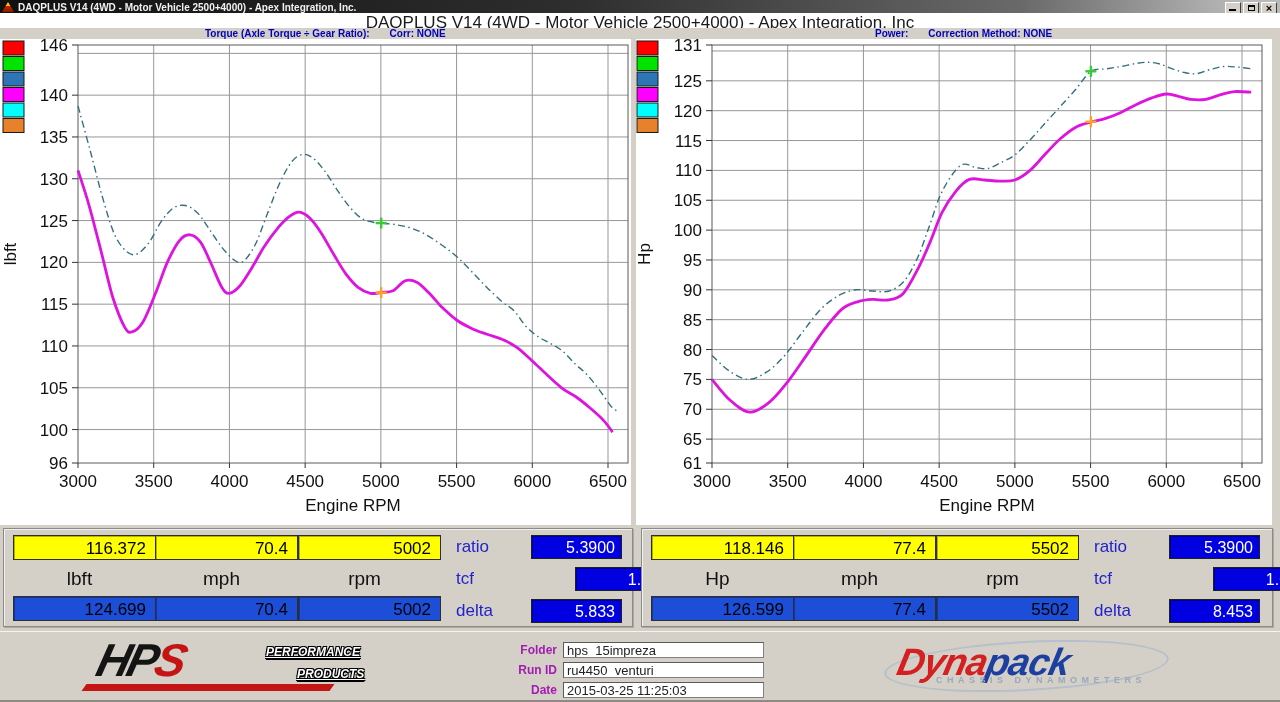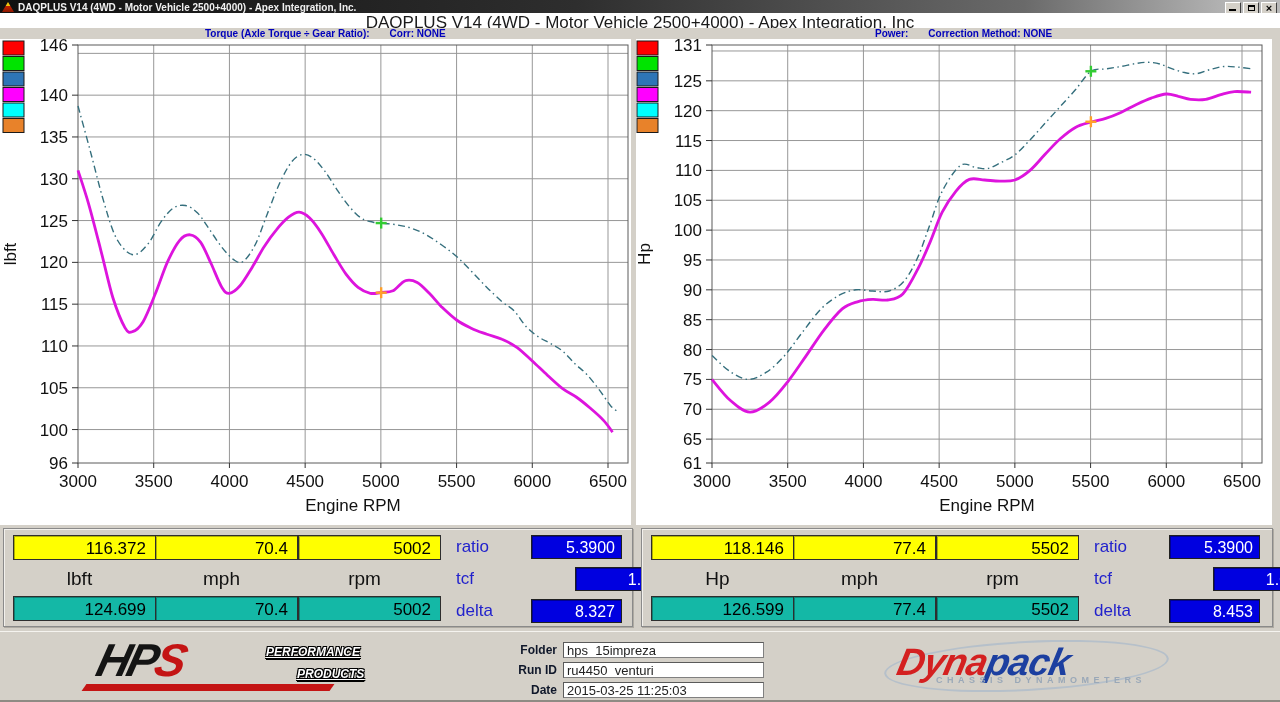--- a/index.html
+++ b/index.html
@@ -44,37 +44,37 @@
   
   .readouts { position:absolute; left:0; top:525px; width:1280px; height:106px; background:#d4d0c8; }
   .ro-panel { position:absolute; top:3px; height:99px; background:#d4d0c8;
     border:1px solid #8a8a8a; box-shadow:inset 1px 1px 0 #f2f0ec, 1px 1px 0 #aeaaa2; }
   .ro-left { left:3px; width:630px; }
   .ro-right { left:641px; width:632px; }
   .ro-box { position:absolute; width:143px; height:25px; border:1px solid #2e2e2e;
     box-shadow:inset 1px 1px 0 rgba(0,0,0,0.30); font-size:17px; color:#000;
     text-align:right; padding:3px 9px 0 0; }
   .ro-yellow { background:#ffff00; top:6px; }
-  .ro-green  { background:#14b8a6; top:67px; }
+  .ro-green  { background:#1d4ed8; top:67px; }
   .c1 { left:9px; } .c2 { left:151px; } .c3 { left:294px; }
   .ro-unit { position:absolute; top:36px; width:133px; height:26px; text-align:center;
     font-size:19px; color:#111; padding-top:3px; }
   .ro-param-label { position:absolute; left:452px; width:70px; font-size:17px; color:#2222cc; }
   .ro-blue { position:absolute; left:527px; width:91px; height:24px; background:#0000e0;
     border:1px solid #202020; box-shadow:inset 1px 1px 0 rgba(0,0,0,0.35);
     color:#fff; font-size:16px; text-align:right; padding:3px 6px 0 12px; }
   .pr1 { top:8px; } .pr2 { top:40px; } .pr3 { top:72px; }
   .br1 { top:6px; } .br2 { top:38px;margin-left:44px; } .br3 { top:70px; }
 
   
   .footer { position:absolute; left:0; top:631px; width:1280px; height:71px; background:#d4d0c8;
     border-top:1px solid #f5f3ef; border-bottom:2px solid #8f8b84; }
   .fields { position:absolute; left:505px; top:8px; }
   .field-row { display:flex; align-items:center; height:20px; }
-  .field-label { width:58px; text-align:right; font-size:12px; font-weight:bold; color:#0f172a; padding-right:6px; }
+  .field-label { width:58px; text-align:right; font-size:12px; font-weight:bold; color:#a21caf; padding-right:6px; }
   .field-input { width:201px; height:16px; background:#fff; border:1px solid #808080;
     border-top-color:#5a5a5a; border-left-color:#5a5a5a; font-size:13px; color:#222;
     font-family:"Liberation Sans", sans-serif; padding:0 3px; }
 
   
   .hps-logo { position:absolute; left:70px; top:7px; width:390px; height:58px; }
   .hps-letters { position:absolute; left:28px; top:-4px; font-style:italic; font-weight:900;
     font-size:46px; letter-spacing:-3px; transform:skewX(-14deg); color:#141414; line-height:50px; }
   .hps-s { color:#c41414; }
   .hps-swoosh { position:absolute; left:14px; top:45px; width:248px; height:7px; background:#c41414;
@@ -320,21 +320,21 @@
       <div class="ro-unit c2">mph</div>
       <div class="ro-unit c3">rpm</div>
       <div class="ro-box ro-green c1">124.699</div>
       <div class="ro-box ro-green c2">70.4</div>
       <div class="ro-box ro-green c3">5002</div>
       <div class="ro-param-label pr1">ratio</div>
       <div class="ro-param-label pr2">tcf</div>
       <div class="ro-param-label pr3">delta</div>
       <div class="ro-blue br1">5.3900</div>
       <div class="ro-blue br2">1.00</div>
-      <div class="ro-blue br3">8.327</div>
+      <div class="ro-blue br3">5.833</div>
     </div>
 
     <div class="ro-panel ro-right">
       <div class="ro-box ro-yellow c1">118.146</div>
       <div class="ro-box ro-yellow c2">77.4</div>
       <div class="ro-box ro-yellow c3">5502</div>
       <div class="ro-unit c1">Hp</div>
       <div class="ro-unit c2">mph</div>
       <div class="ro-unit c3">rpm</div>
       <div class="ro-box ro-green c1">126.599</div>

